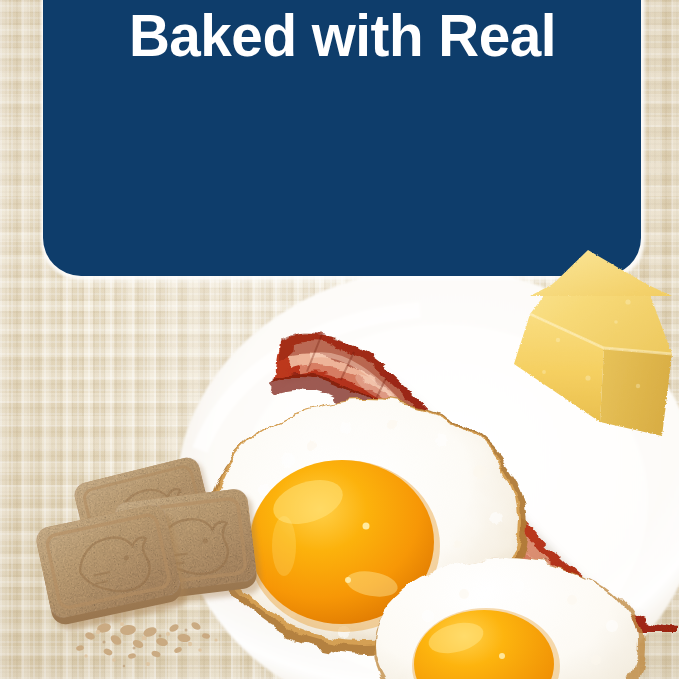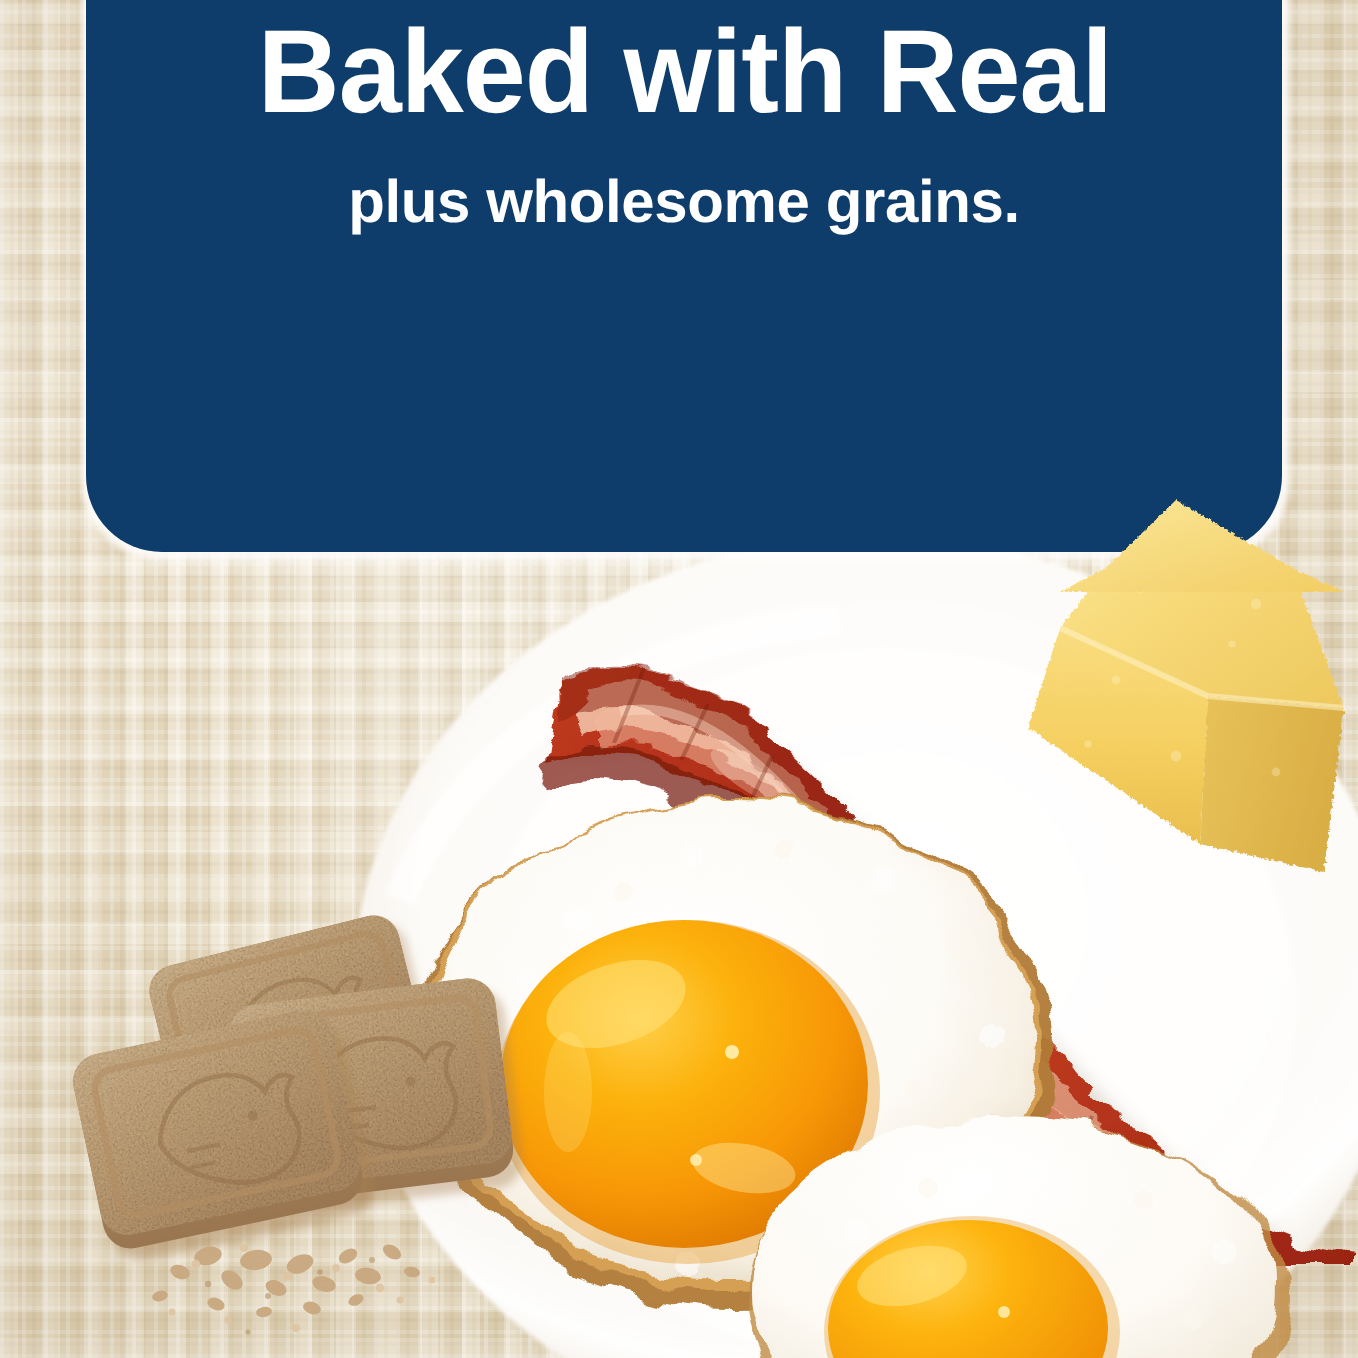--- a/index.html
+++ b/index.html
@@ -542,21 +542,20 @@
           <circle cx="104" cy="186" r="1.3"></circle>
         </g>
       </g>
     </svg>
   </div>
 
   <div class="banner-shadow"></div>
   <div class="banner">
     <div class="banner-inner">
       <div class="headline l1">Baked with Real</div>
-      <div class="subline">plus wholesome grains.</div>
     </div>
   </div>
 
   <div style="position:absolute;left:496px;top:236px;width:183px;height:60px;
               overflow:hidden;pointer-events:none">
     <svg width="183" height="60" viewBox="0 0 183 60">
       <defs>
         <linearGradient id="chTip" x1="0" y1="0" x2="1" y2="1">
           <stop offset="0%" stop-color="#fbe79a"></stop>
           <stop offset="100%" stop-color="#f2cd62"></stop>

